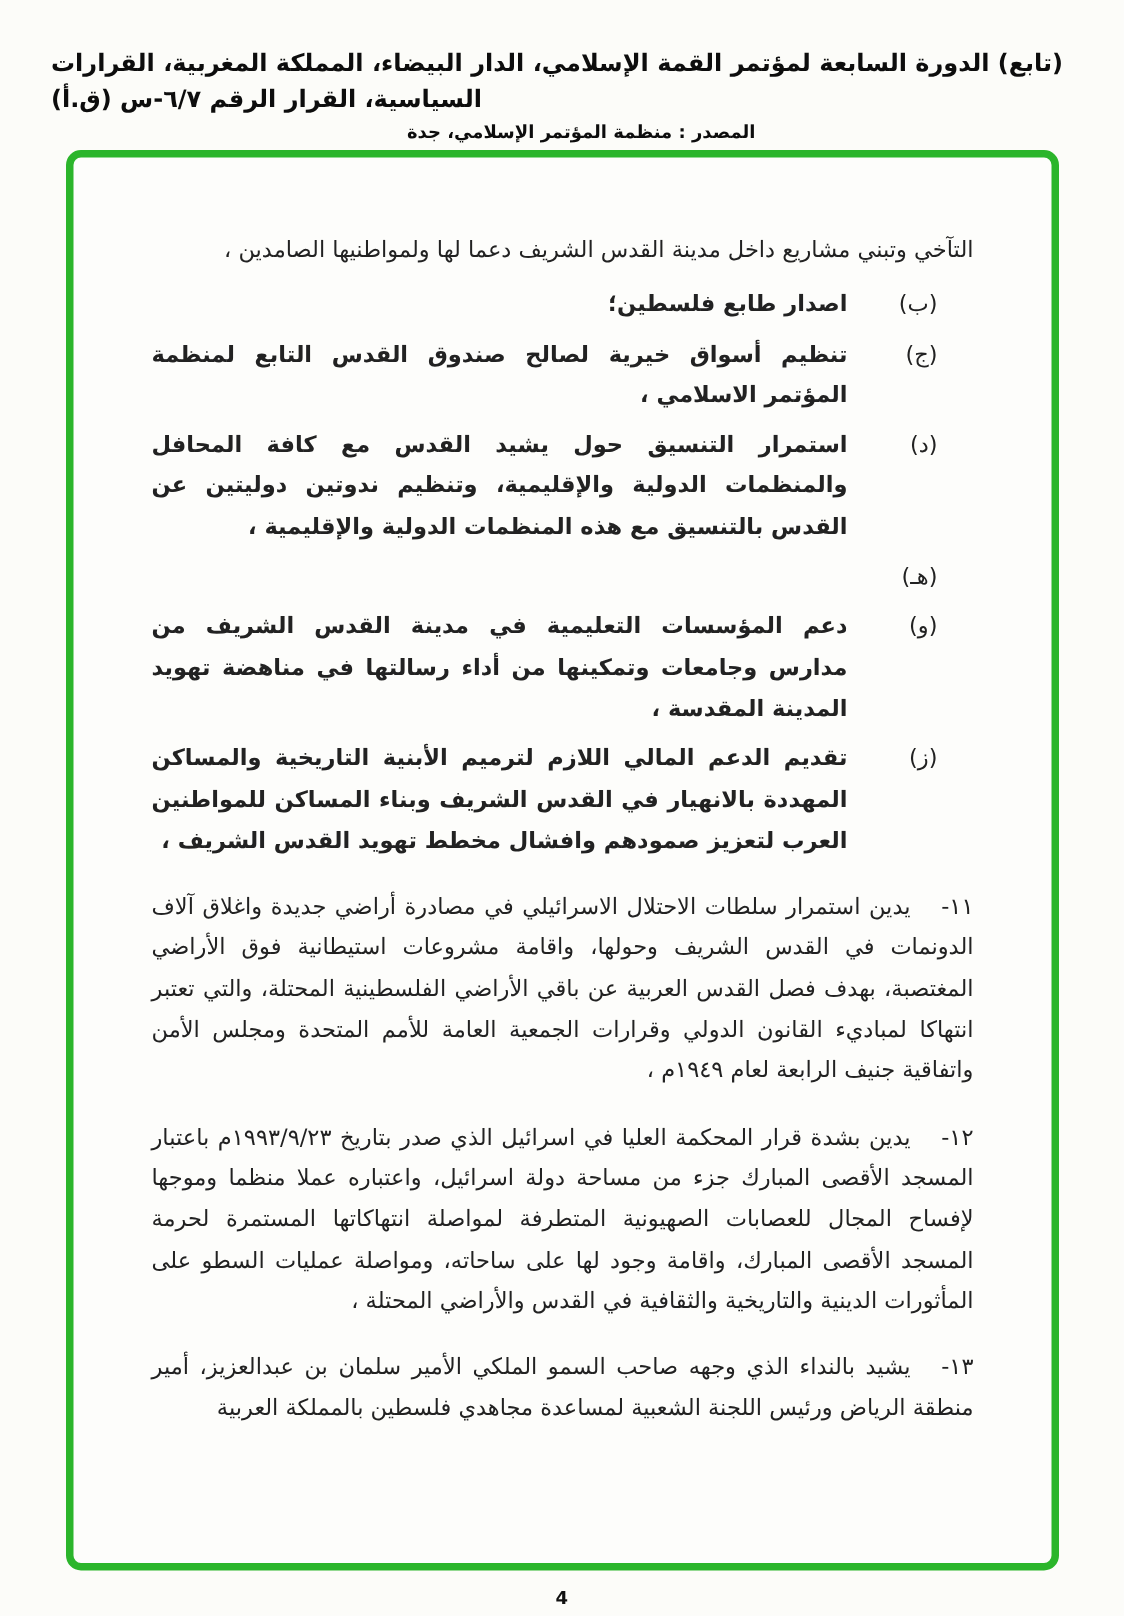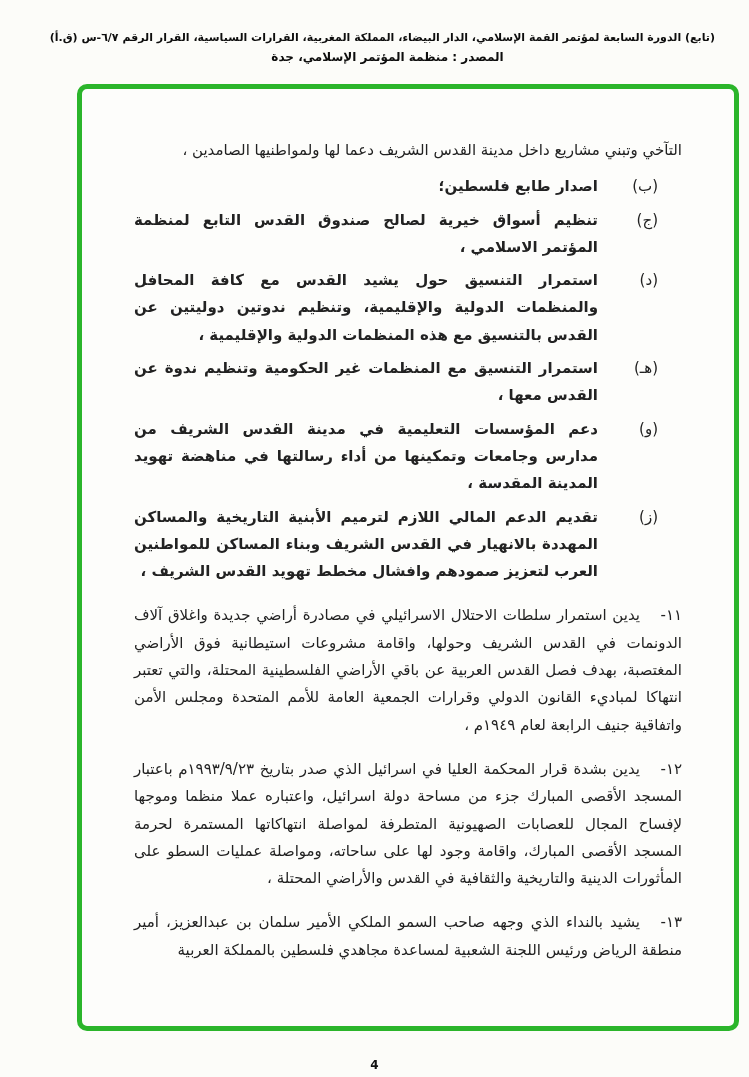--- a/index.html
+++ b/index.html
@@ -11,41 +11,40 @@
     position:relative;
     overflow:hidden;
   }
   .header {
     position:absolute;
     top:30px; left:34px; right:34px;
     direction:rtl;
     color:#0d0d0d;
   }
   .header-line1 {
-    font-size:11px;
+    font-size:16px;
     font-weight:bold;
-    text-align:right;
+    text-align:left;
     line-height:1.5;
   }
   .header-line2 {
     font-size:12px;
     font-weight:bold;
     direction:rtl;
     text-align:center;
     padding-left:26px;
     margin-top:3px;
   }
   .content-frame {
     position:absolute;
-    top:84px; left:44px;
+    top:100px; left:44px;
     width:662px; height:947px;
     border:5px solid #2bb52b;
     border-radius:10px;
     background:#fdfdfb;
-    margin-left:33px;
   }
   .resolution-text {
     position:absolute;
     top:48px; right:52px; left:52px; bottom:30px;
     direction:rtl;
     text-align:justify;
     font-size:15px;
     line-height:1.82;
     color:#222;
   }
@@ -101,21 +100,20 @@
       <span class="item-text">تنظيم أسواق خيرية لصالح صندوق القدس التابع لمنظمة المؤتمر الاسلامي ،</span>
     </div>
 
     <div class="lettered-item">
       <span class="item-marker">(د)</span>
       <span class="item-text">استمرار التنسيق حول يشيد القدس مع كافة المحافل والمنظمات الدولية والإقليمية، وتنظيم ندوتين دوليتين عن القدس بالتنسيق مع هذه المنظمات الدولية والإقليمية ،</span>
     </div>
 
     <div class="lettered-item">
       <span class="item-marker">(هـ)</span>
-      <span class="item-text">استمرار التنسيق مع المنظمات غير الحكومية وتنظيم ندوة عن القدس معها ،</span>
     </div>
 
     <div class="lettered-item">
       <span class="item-marker">(و)</span>
       <span class="item-text">دعم المؤسسات التعليمية في مدينة القدس الشريف من مدارس وجامعات وتمكينها من أداء رسالتها في مناهضة تهويد المدينة المقدسة ،</span>
     </div>
 
     <div class="lettered-item">
       <span class="item-marker">(ز)</span>
       <span class="item-text">تقديم الدعم المالي اللازم لترميم الأبنية التاريخية والمساكن المهددة بالانهيار في القدس الشريف وبناء المساكن للمواطنين العرب لتعزيز صمودهم وافشال مخطط تهويد القدس الشريف ،</span>

